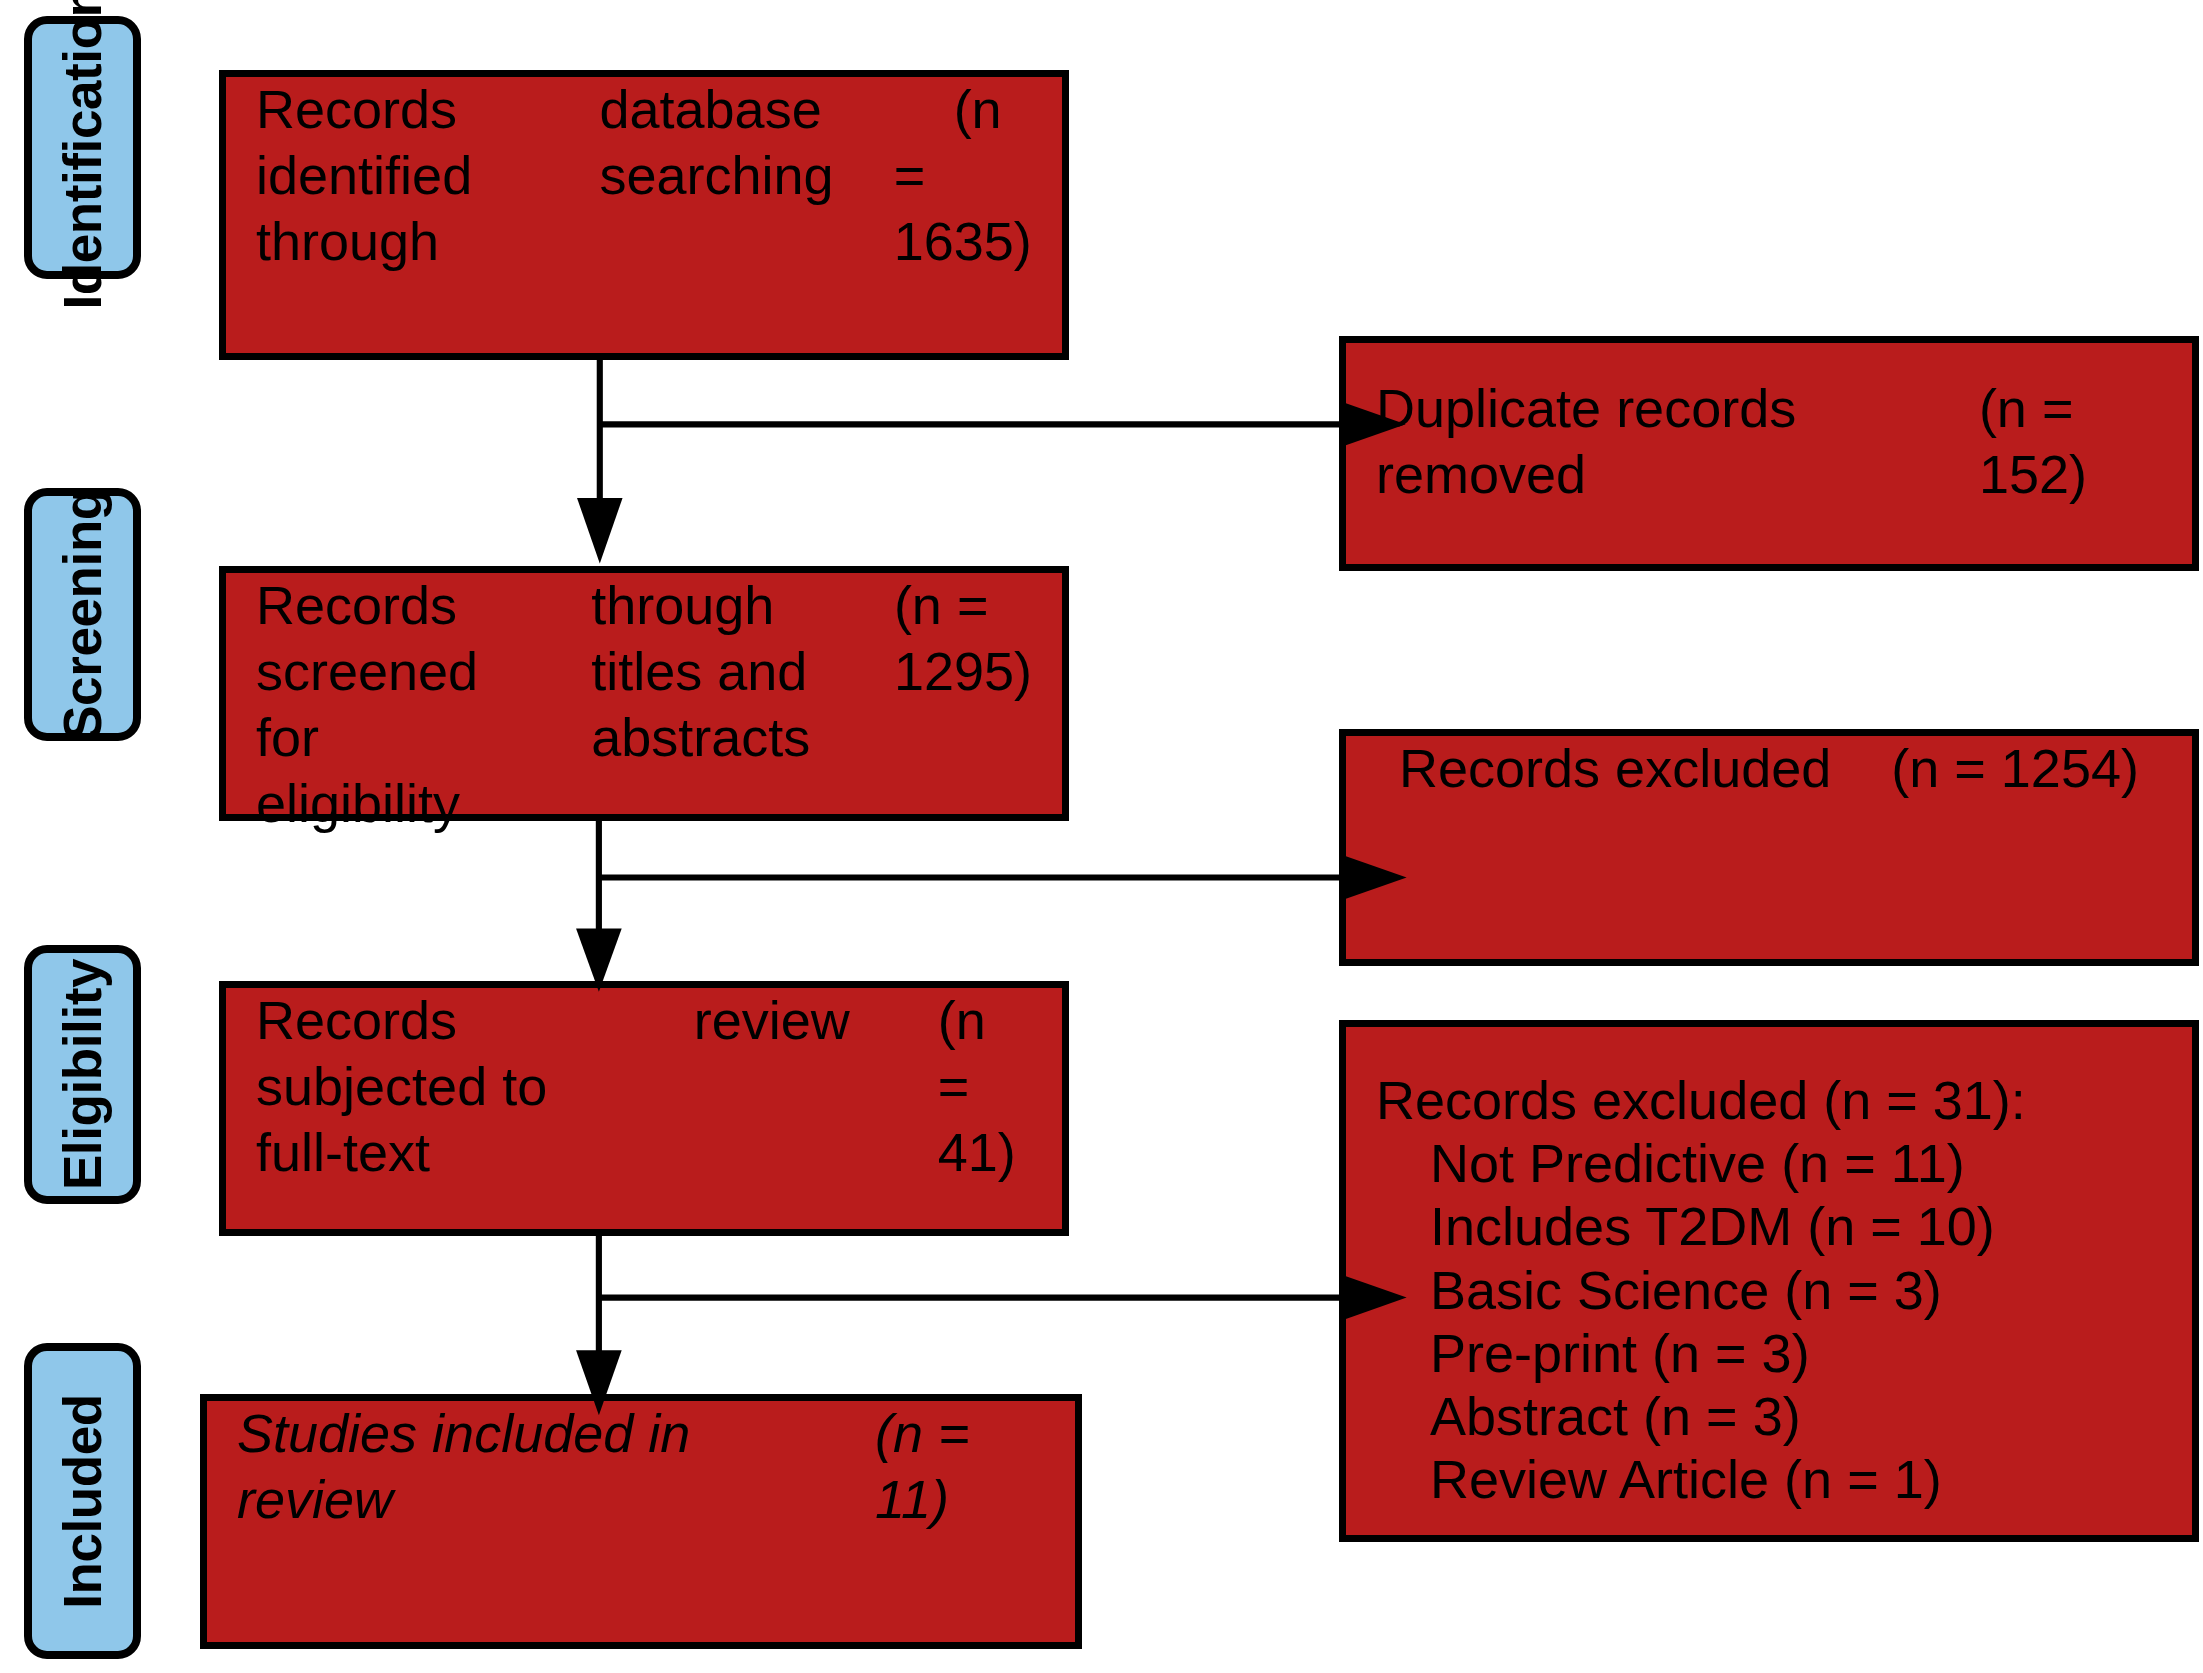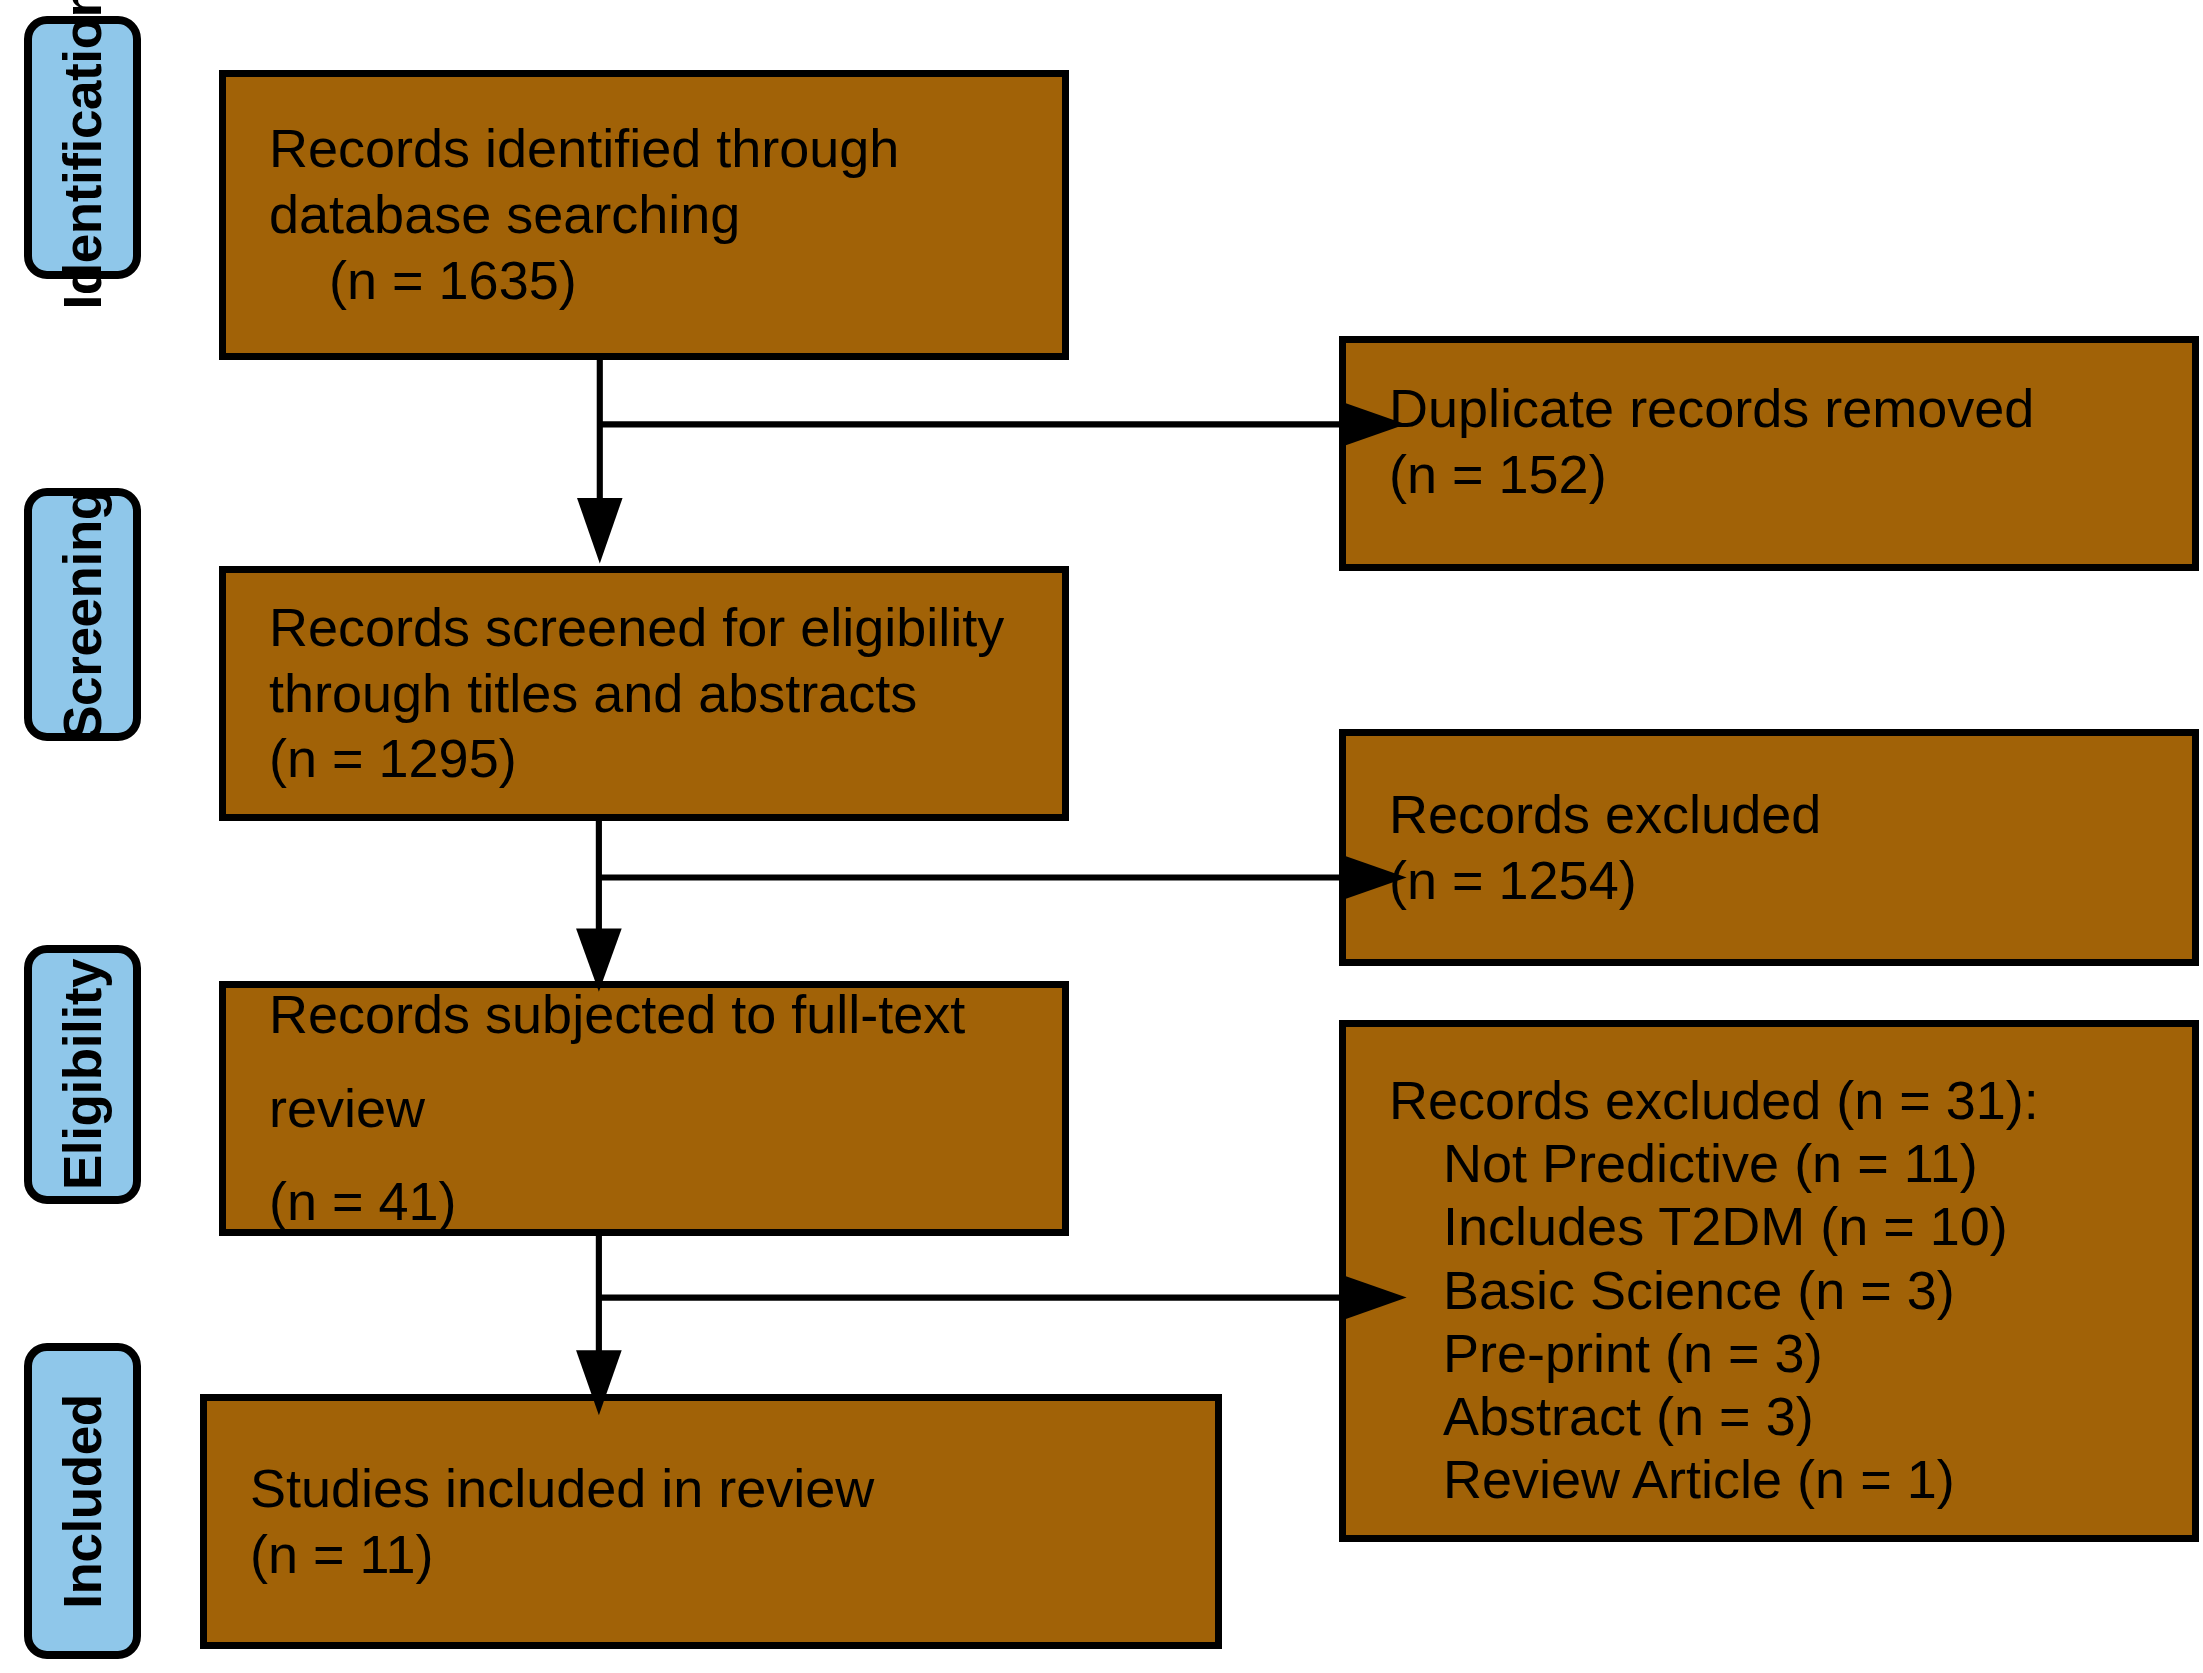--- a/index.html
+++ b/index.html
@@ -36,27 +36,26 @@
     font-size: 53px;
     font-weight: bold;
     color: #000000;
     letter-spacing: -0.4px;
     line-height: 1;
   }
 
   
   .flow-box {
     position: absolute;
-    background: #a16207;
+    background: #b91c1c;
     border: 7px solid #000000;
     box-sizing: border-box;
     display: flex;
-    flex-direction: column;
+    flex-direction: row;
     justify-content: center;
-    padding-left: 13px;
   }
   .flow-box-text {
     font-size: 54px;
     line-height: 1.22;
     color: #000000;
     padding: 0 30px;
     white-space: pre-wrap;
   }
   .excl-list {
     font-size: 54px;
@@ -103,21 +102,21 @@
     <div class="flow-box-text">through titles and abstracts</div>
     <div class="flow-box-text">(n = 1295)</div>
   </div>
 
   <div class="flow-box" style="left:219px; top:981px; width:850px; height:255px;gap:28px;">
     <div class="flow-box-text">Records subjected to full-text</div>
     <div class="flow-box-text">review</div>
     <div class="flow-box-text">(n = 41)</div>
   </div>
 
-  <div class="flow-box" style="left:200px; top:1394px; width:1022px; height:255px;">
+  <div class="flow-box" style="left:200px; top:1394px; width:882px; height:255px;font-style:italic;">
     <div class="flow-box-text">Studies included in review</div>
     <div class="flow-box-text">(n = 11)</div>
   </div>
 
   <div class="flow-box" style="left:1339px; top:336px; width:860px; height:235px; justify-content:flex-start; padding-top:33px;">
     <div class="flow-box-text">Duplicate records removed</div>
     <div class="flow-box-text">(n = 152)</div>
   </div>
 
   <div class="flow-box" style="left:1339px; top:729px; width:860px; height:237px;">

